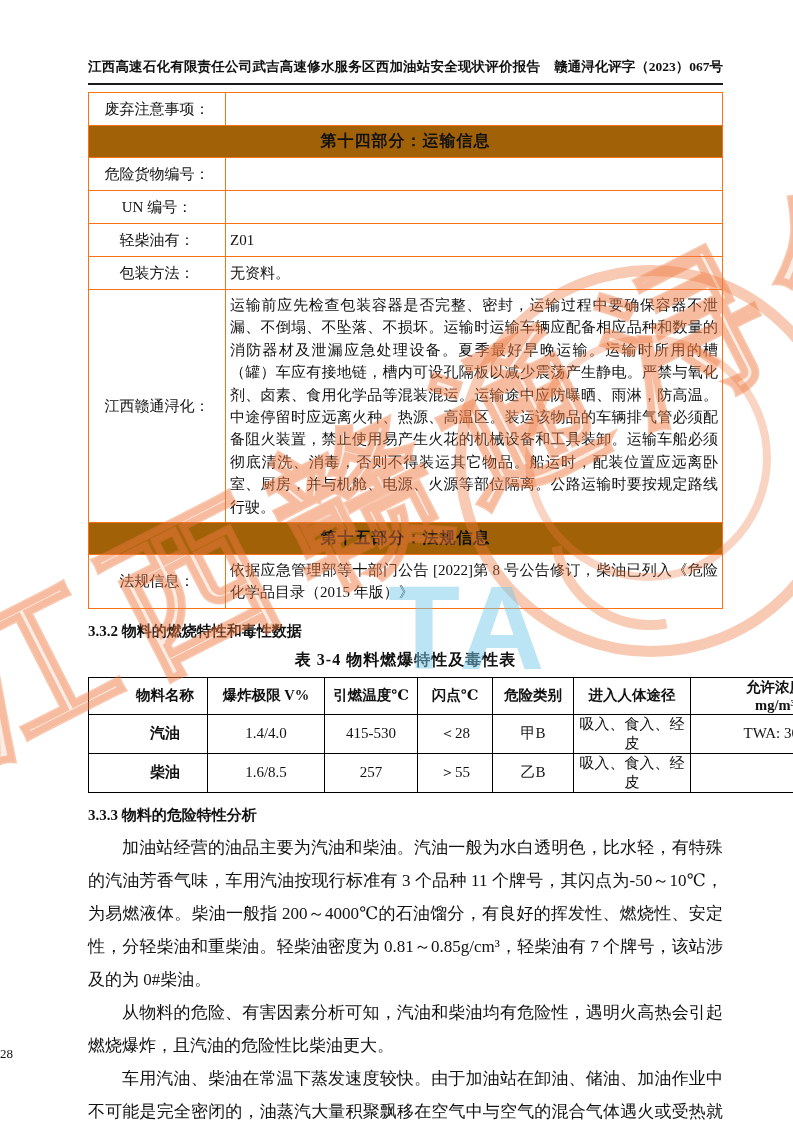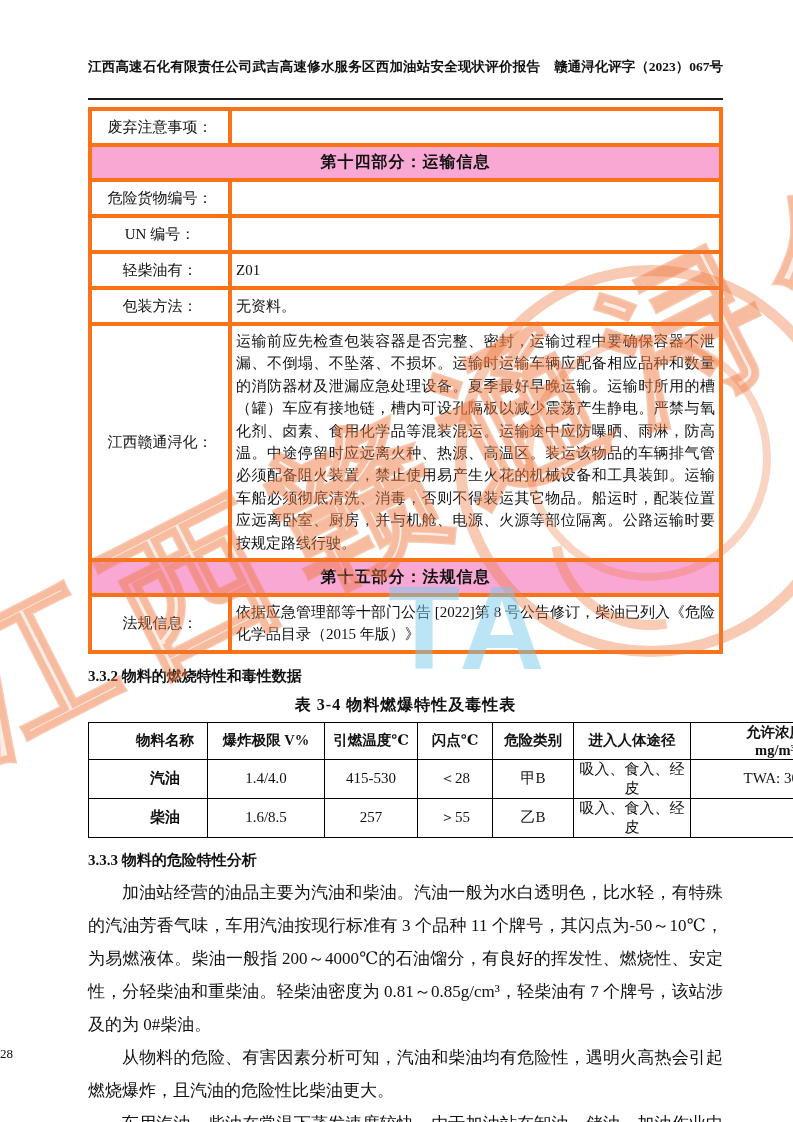--- a/index.html
+++ b/index.html
@@ -12,34 +12,34 @@
     box-sizing:border-box;
     padding:58px 70px 0 88px;
     font-family:"Liberation Serif","DejaVu Serif",serif;
     color:#111;
   }
   
   .doc-header{
     display:flex;justify-content:space-between;align-items:flex-end;
     font-size:13.5px;font-weight:bold;
     border-bottom:2px solid #1a1a1a;
-    padding-bottom:22px;
+    padding-bottom:7px;
     white-space:nowrap;
   }
   .doc-header .left{letter-spacing:.2px;}
   .doc-header .right{margin-left:8px;}
   
   table{border-collapse:collapse;width:100%;}
   .msds{margin-top:7px;border:1.6px solid #000;table-layout:fixed;font-size:15px;}
-  .msds td{border:4px solid #f97316;padding:4px 4px;vertical-align:middle;}
+  .msds td{border:1px solid #f97316;padding:4px 4px;vertical-align:middle;}
   .msds td.lbl{width:128px;text-align:center;height:24px;}
   .msds td.val{text-align:justify;line-height:22.4px;}
   .msds td.section{
     text-align:center;font-weight:bold;font-size:16px;height:23px;
-    background:#f9a8d4;letter-spacing:1px;
+    background:#a16207;letter-spacing:1px;
   }
   
   .h3{font-size:15px;font-weight:bold;margin:13px 0 6px 0;}
   .para{font-size:17px;line-height:33px;text-indent:2em;text-align:justify;margin:0;}
   .para.tight{line-height:30px;}
   .tbl-caption{text-align:center;font-weight:bold;font-size:16px;margin:9px 0 6px 0;letter-spacing:1px;}
   
   .t34{border:1.6px solid #000;table-layout:fixed;}
   .t34 th,.t34 td{border:1px solid #000;text-align:center;padding:0 2px;overflow:hidden;}
   .t34 th{font-size:14.5px;height:22px;font-weight:bold;}

